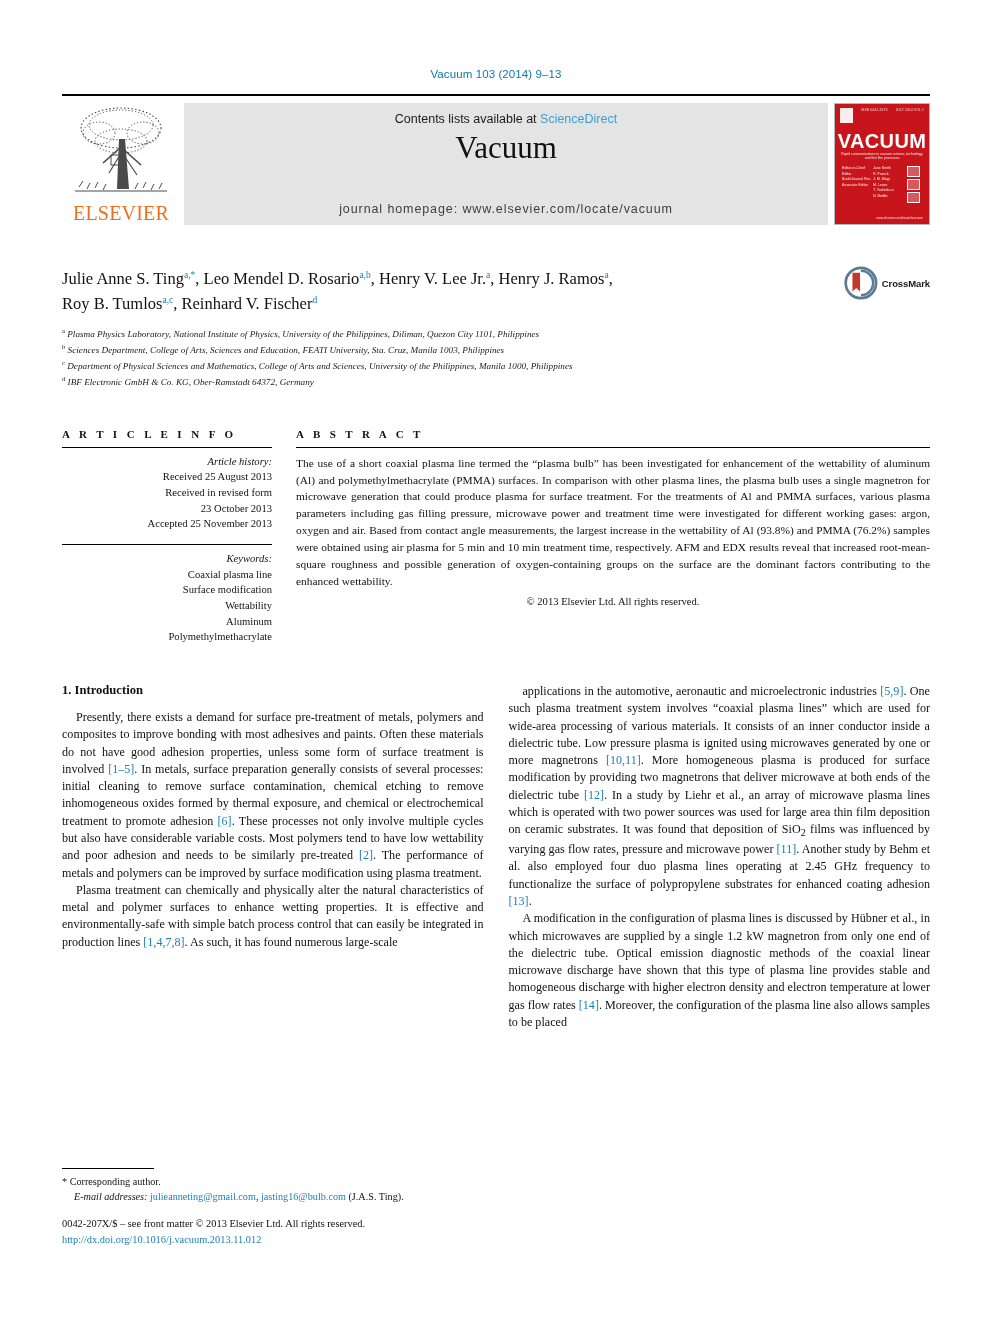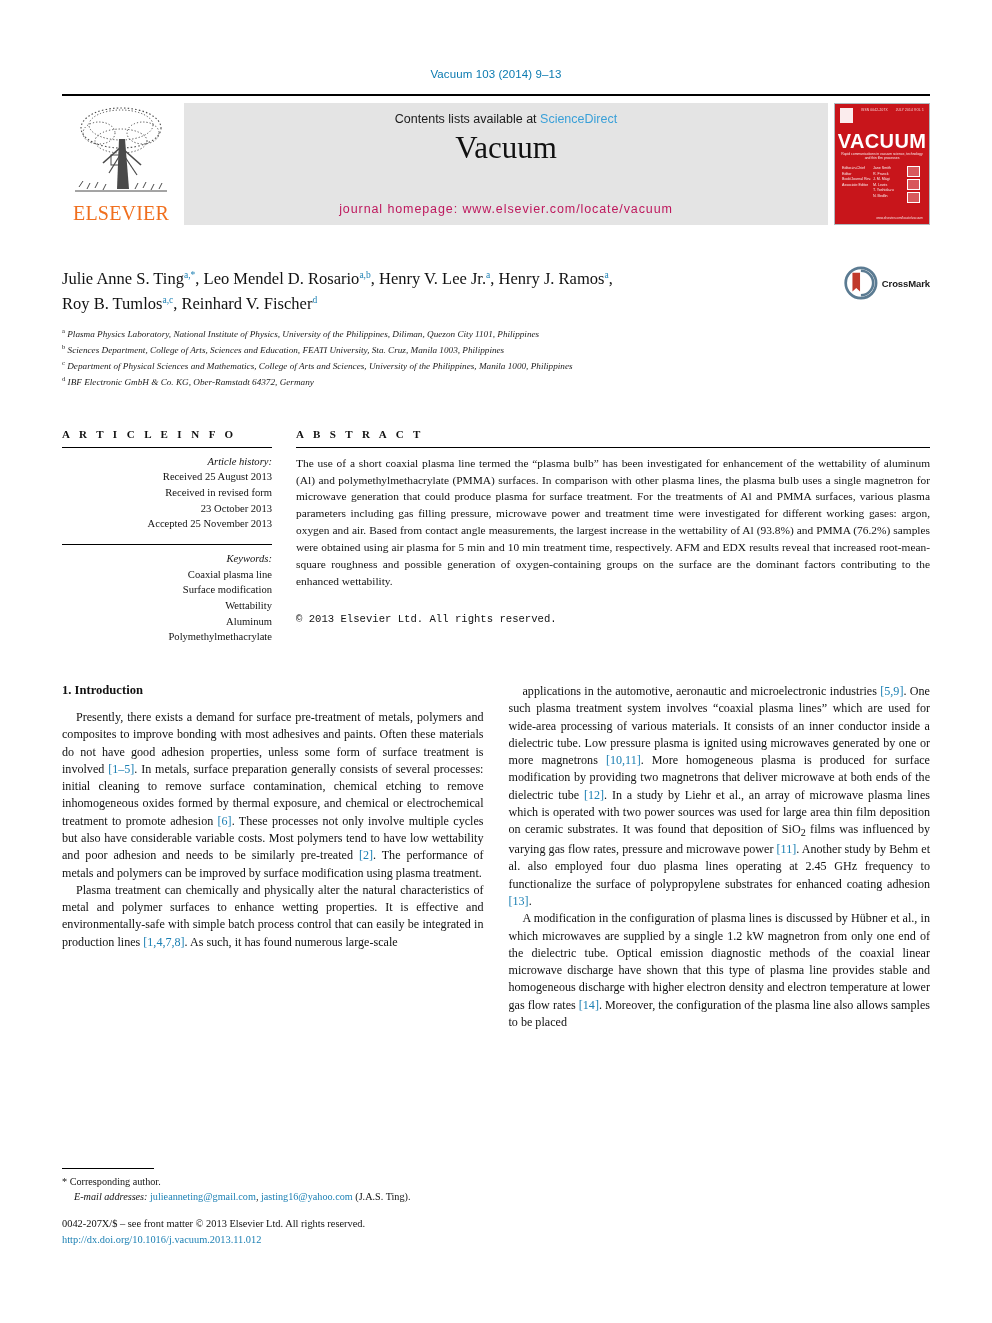--- a/index.html
+++ b/index.html
@@ -74,21 +74,21 @@
     font-family: "Liberation Serif", serif;
     font-size: 31px;
     color: #111;
     line-height: 1;
     margin-top: -2px;
   }
   .homepage-line {
     font-family: "Liberation Sans", sans-serif;
     font-size: 12.5px;
     letter-spacing: .9px;
-    color: #be185d;
+    color: #404040;
     margin-top: 32px;
   }
   .cover-thumb {
     flex: 0 0 96px;
     width: 96px;
     margin-left: 6px;
     background: #c8151b;
     position: relative;
     border: 1px solid #b0babf;
     overflow: hidden;
@@ -199,23 +199,23 @@
   .rule-mid { border-top: 1.6px solid #000; margin-top: 12px; }
   .abs-body {
     padding-top: 7px;
     font-family: "Liberation Serif", serif;
     font-size: 11.4px;
     line-height: 1.48;
     text-align: justify;
     color: #111;
   }
   .abs-copy {
-    margin-top: 23px;
-    text-align: left;
-    font-family: Liberation Mono, monospace;
+    margin-top: 6px;
+    text-align: center;
+    font-family: Liberation Serif, serif;
     font-size: 10.6px;
     color: #111;
   }
 
   
   .body-cols {
     margin: 38px 62px 0 62px;
     display: flex;
     gap: 25px;
   }
@@ -406,21 +406,21 @@
           <p class="para">A modification in the configuration of plasma lines is discussed by Hübner et al., in which microwaves are supplied by a single 1.2 kW magnetron from only one end of the dielectric tube. Optical emission diagnostic methods of the coaxial linear microwave discharge have shown that this type of plasma line provides stable and homogeneous discharge with higher electron density and electron temperature at lower gas flow rates <span class="ref">[14]</span>. Moreover, the configuration of the plasma line also allows samples to be placed</p>
         </div>
     </div>
   </div>
 
   <div class="footnotes">
     <div class="fn-rule"></div>
     <div class="fn">* Corresponding author.</div>
     <div class="fn" style="padding-left:12px">
       <span class="emails-label">E-mail addresses:</span>
-      <a class="link" href="#">julieanneting@gmail.com</a><span>, </span><a class="link" href="#">jasting16@yahoo.com</a><span> (J.A.S. Ting).</span>
+      <a class="link" href="#">julieanneting@gmail.com</a><span>, </span><a class="link" href="#">jasting16@bulb.com</a><span> (J.A.S. Ting).</span>
     </div>
   </div>
 
   <div class="footer-bottom">
     <div>0042-207X/$ – see front matter © 2013 Elsevier Ltd. All rights reserved.</div>
     <a class="link" href="#">http://dx.doi.org/10.1016/j.vacuum.2013.11.012</a>
   </div>
 
 </div>
 

